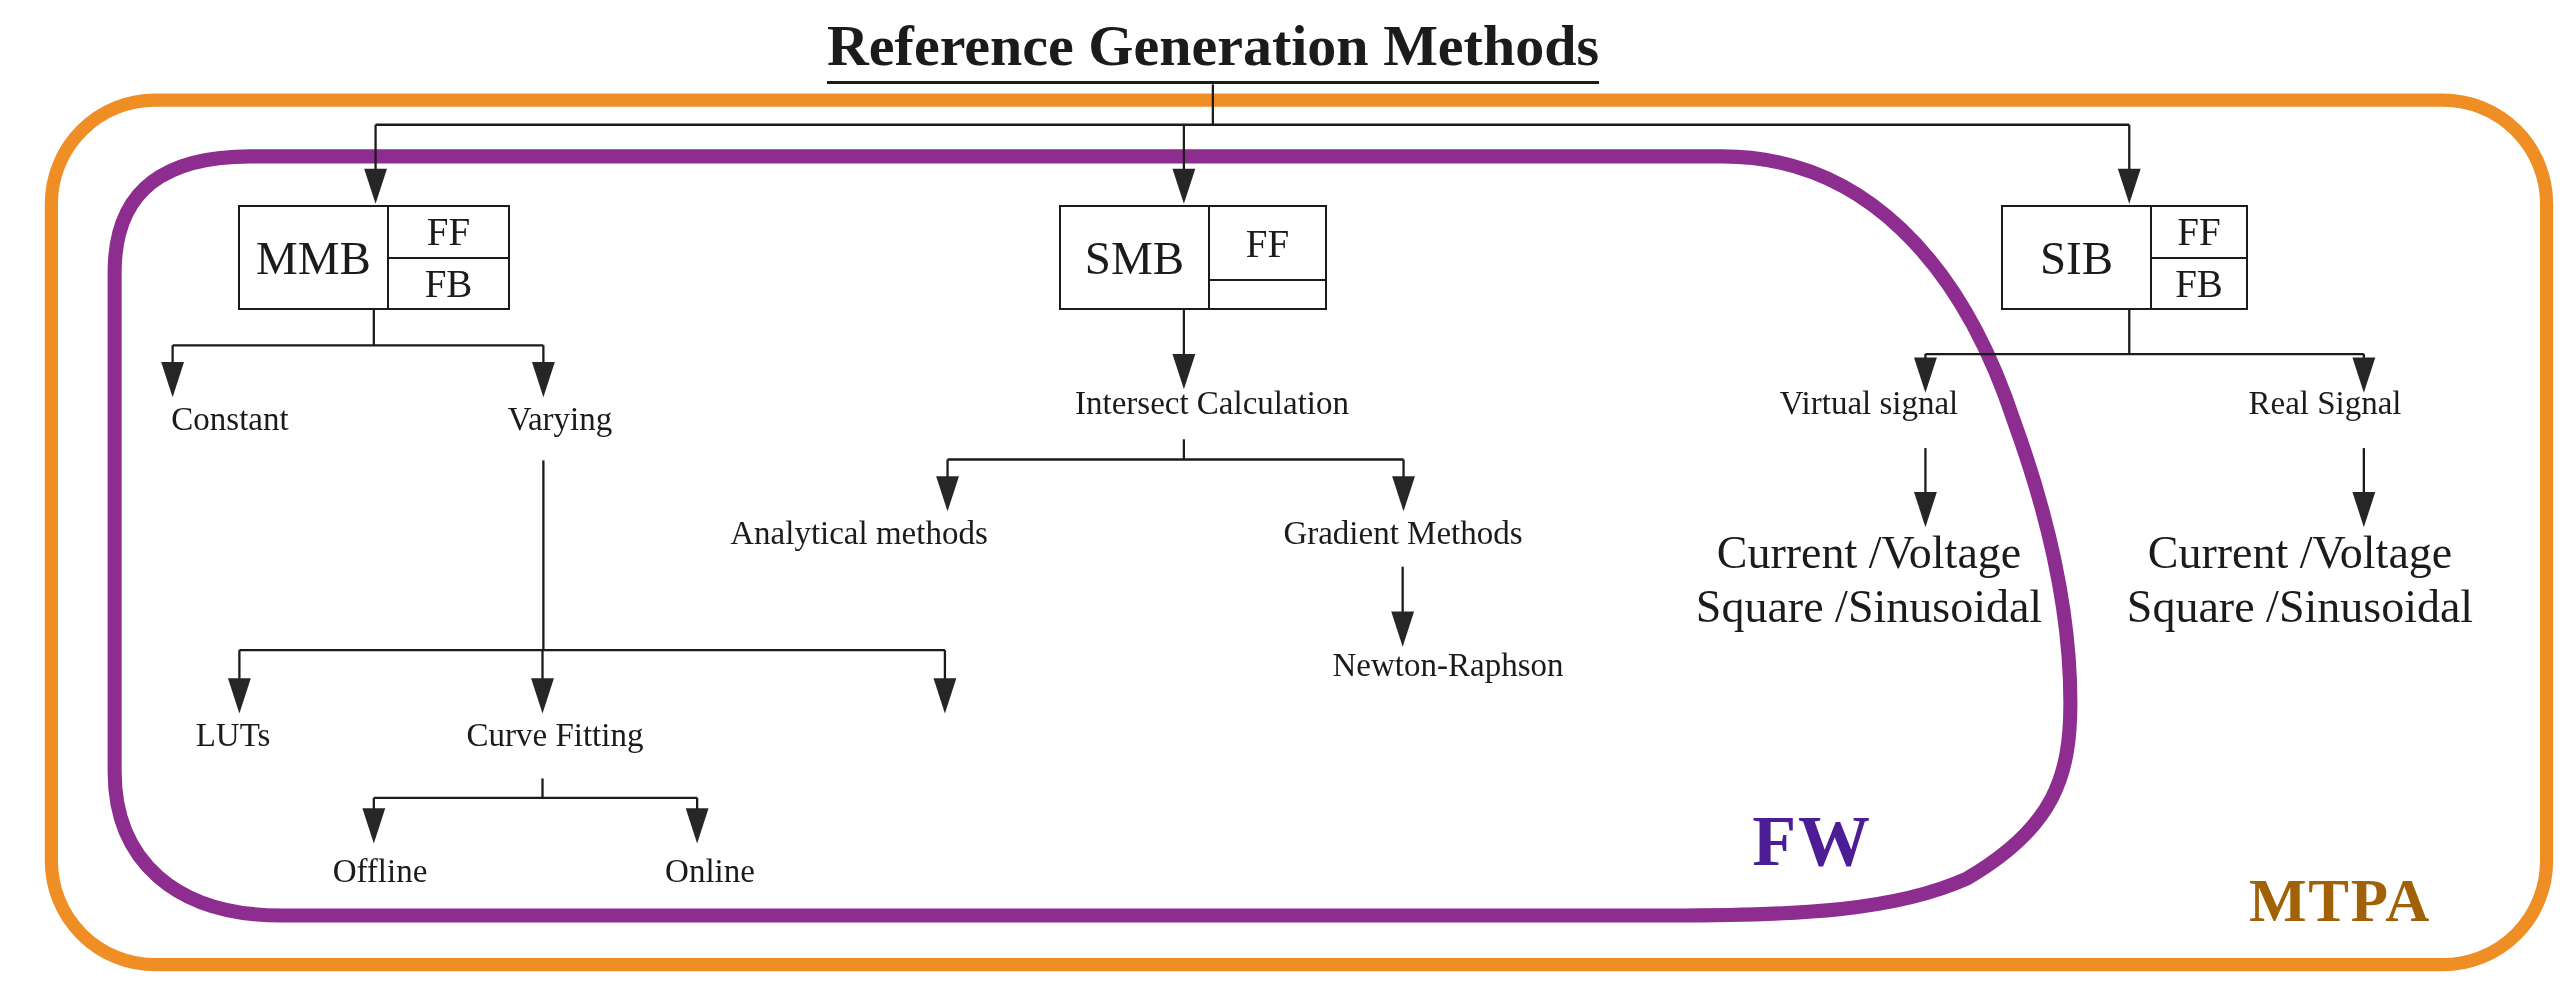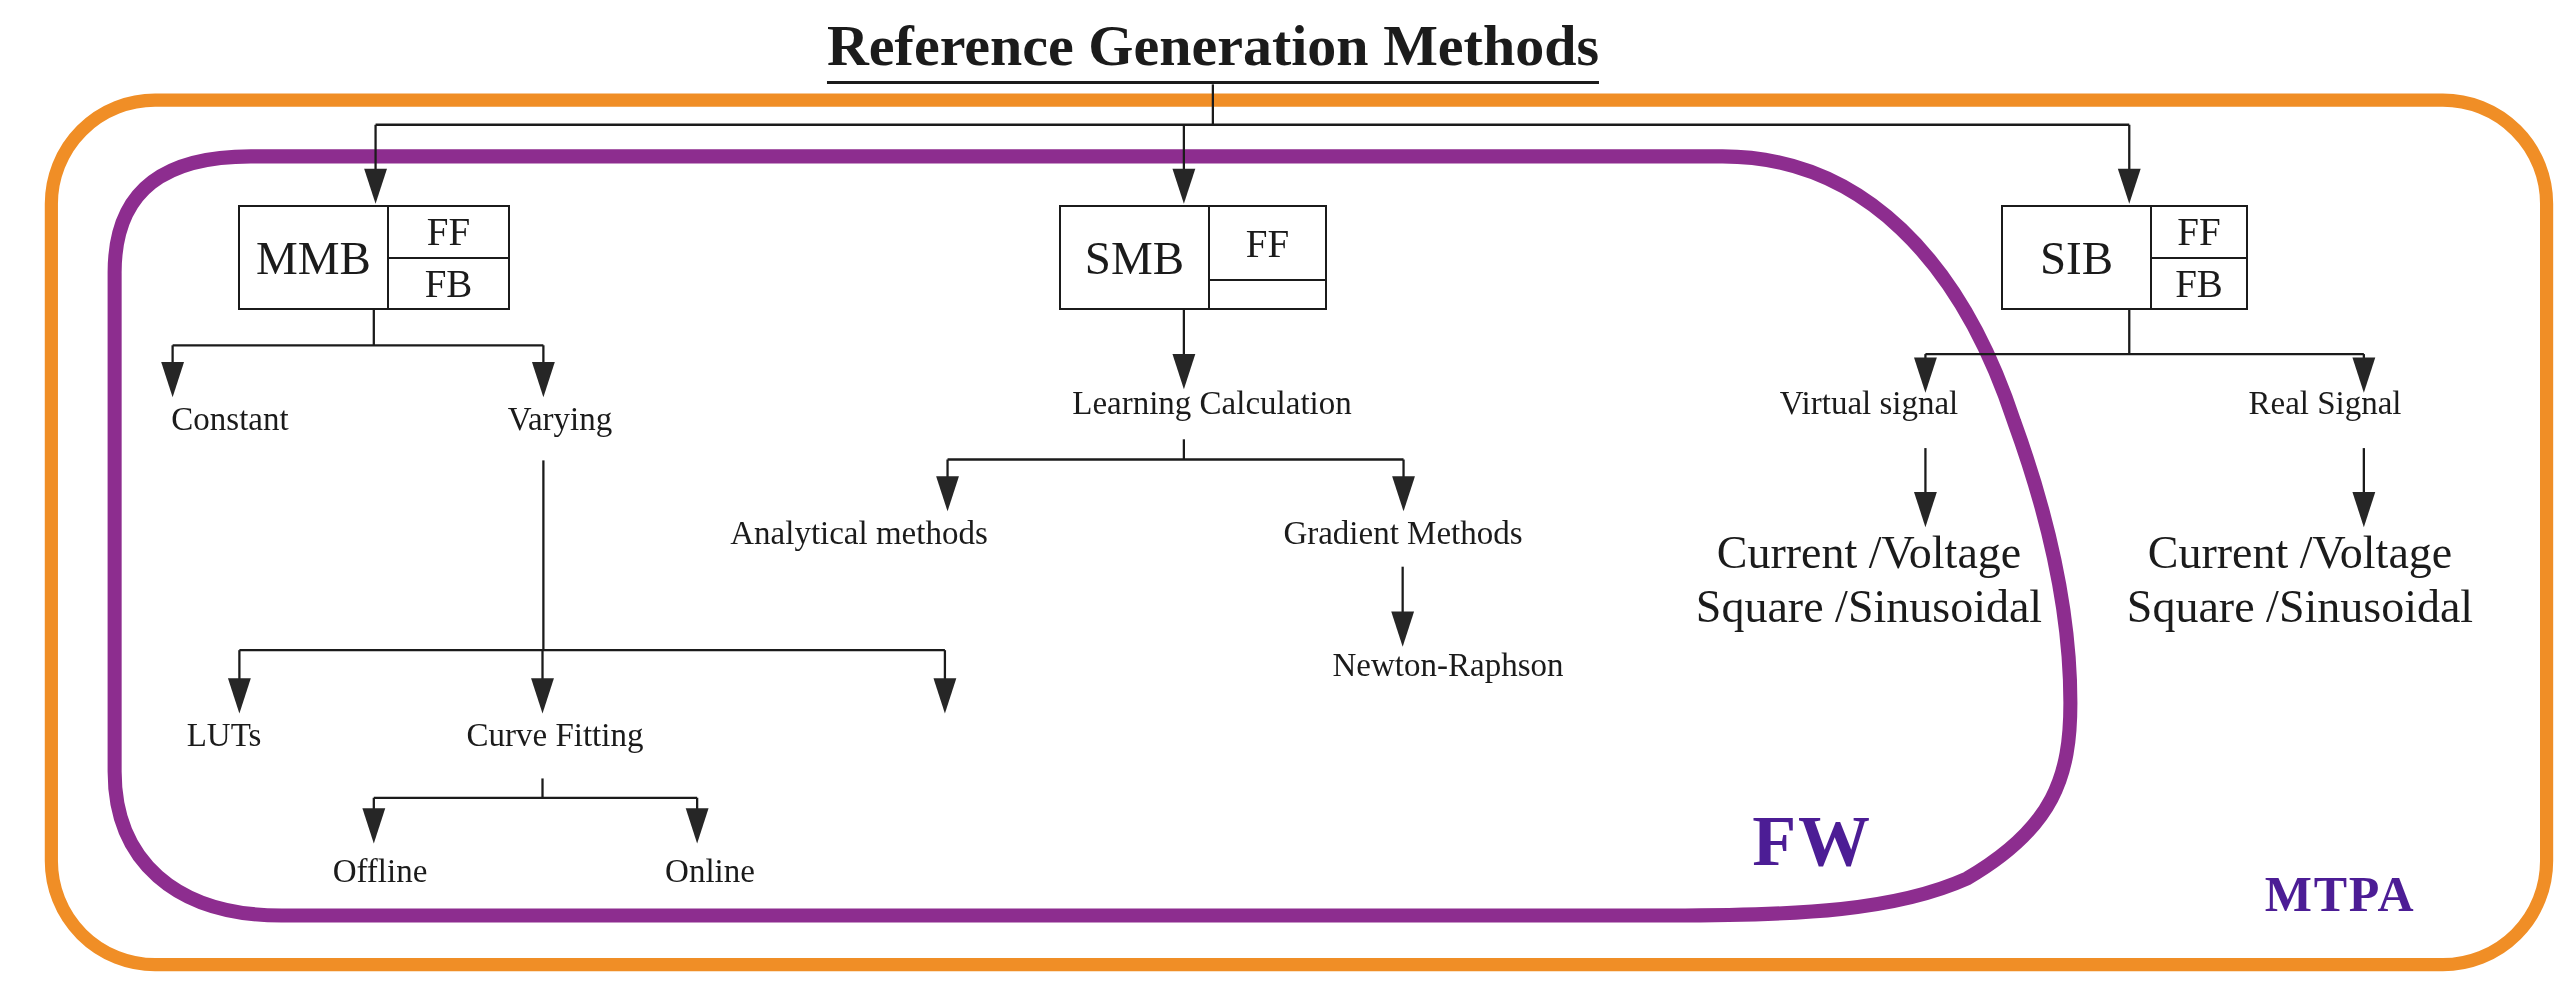--- a/index.html
+++ b/index.html
@@ -30,21 +30,21 @@
     font-size:46px;
     line-height:54px;
     text-align:center;
   }
   .region-tag{
     font-weight:bold;
     font-size:72px;
     letter-spacing:1.8px;
   }
   .fw-tag{color:#4c1d95;}
-  .mtpa-tag{color:#4c1d95;font-size:50px;}
+  .mtpa-tag{color:#a16207;font-size:61px;}
   .kbox{
     position:absolute;
     top:205px;
     height:105px;
     box-sizing:border-box;
     border:2.6px solid #1b1b1b;
     display:grid;
     grid-template-columns:149px 1fr;
     background:#ffffff;
     z-index:1;
@@ -161,38 +161,38 @@
 
   <div class="kbox" style="left:2001px;width:247px;">
     <div class="main">SIB</div>
     <div class="cell top">FF</div>
     <div class="cell">FB</div>
   </div>
 
   <div class="label" style="left:230px;top:401px;">Constant</div>
   <div class="label" style="left:560px;top:401px;">Varying</div>
 
-  <div class="label" style="left:1212px;top:385px;">Learning Calculation</div>
+  <div class="label" style="left:1212px;top:385px;">Intersect Calculation</div>
   <div class="label" style="left:859px;top:515px;">Analytical methods</div>
   <div class="label" style="left:1403px;top:515px;">Gradient Methods</div>
   <div class="label" style="left:1448px;top:647px;">Newton-Raphson</div>
 
   <div class="label" style="left:2325px;top:385px;">Real Signal</div>
   <div class="label" style="left:1869px;top:385px;">Virtual signal</div>
 
   <div class="label small2" style="left:1869px;top:526px;">
     <div>Current /Voltage</div>
     <div>Square /Sinusoidal</div>
   </div>
   <div class="label small2" style="left:2300px;top:526px;">
     <div>Current /Voltage</div>
     <div>Square /Sinusoidal</div>
   </div>
 
-  <div class="label" style="left:224px;top:717px;">LUTs</div>
+  <div class="label" style="left:233px;top:717px;">LUTs</div>
   <div class="label" style="left:555px;top:717px;">Curve Fitting</div>
 
   <div class="label" style="left:380px;top:853px;">Offline</div>
   <div class="label" style="left:710px;top:853px;">Online</div>
 
   <div class="label region-tag fw-tag" style="left:1812px;top:802px;">FW</div>
   <div class="label region-tag mtpa-tag" style="left:2340px;top:867px;">MTPA</div>
 
 </div>
 

